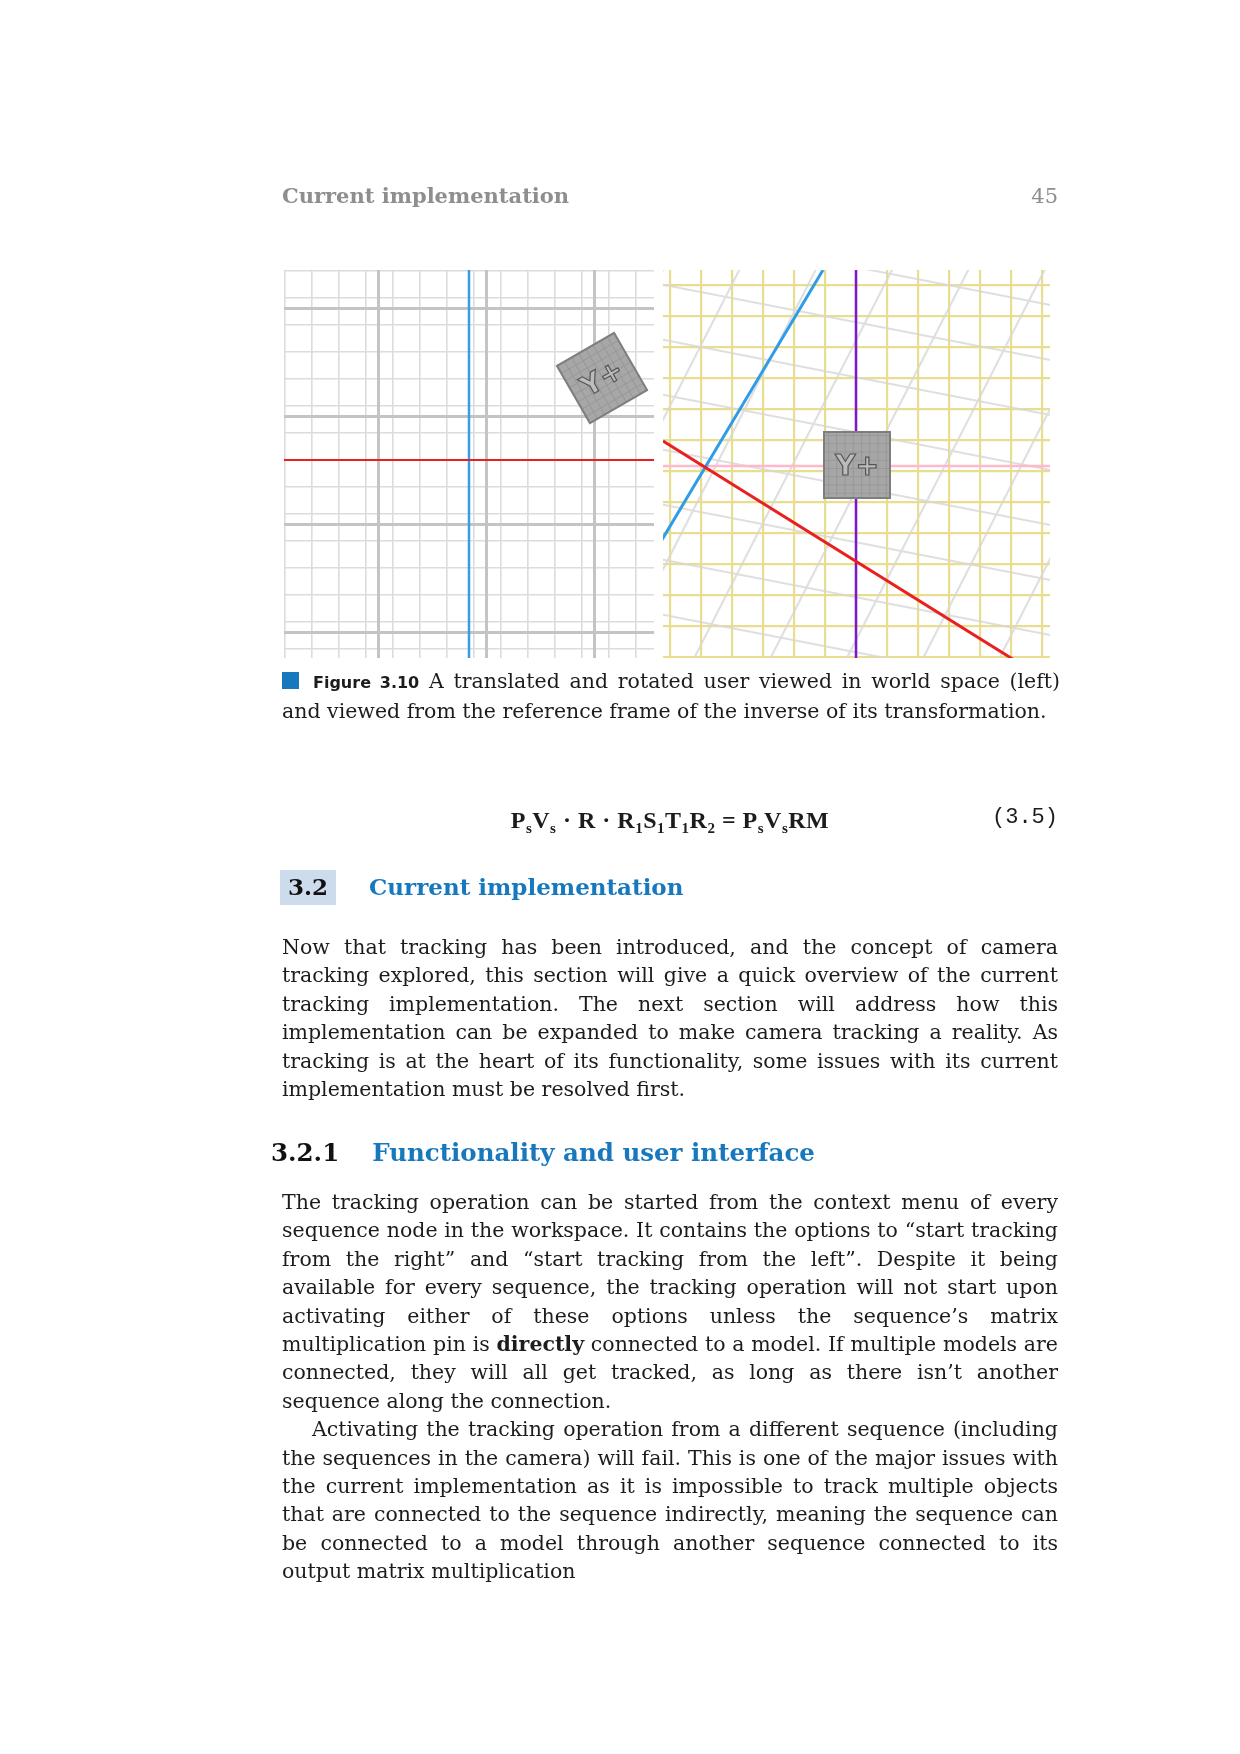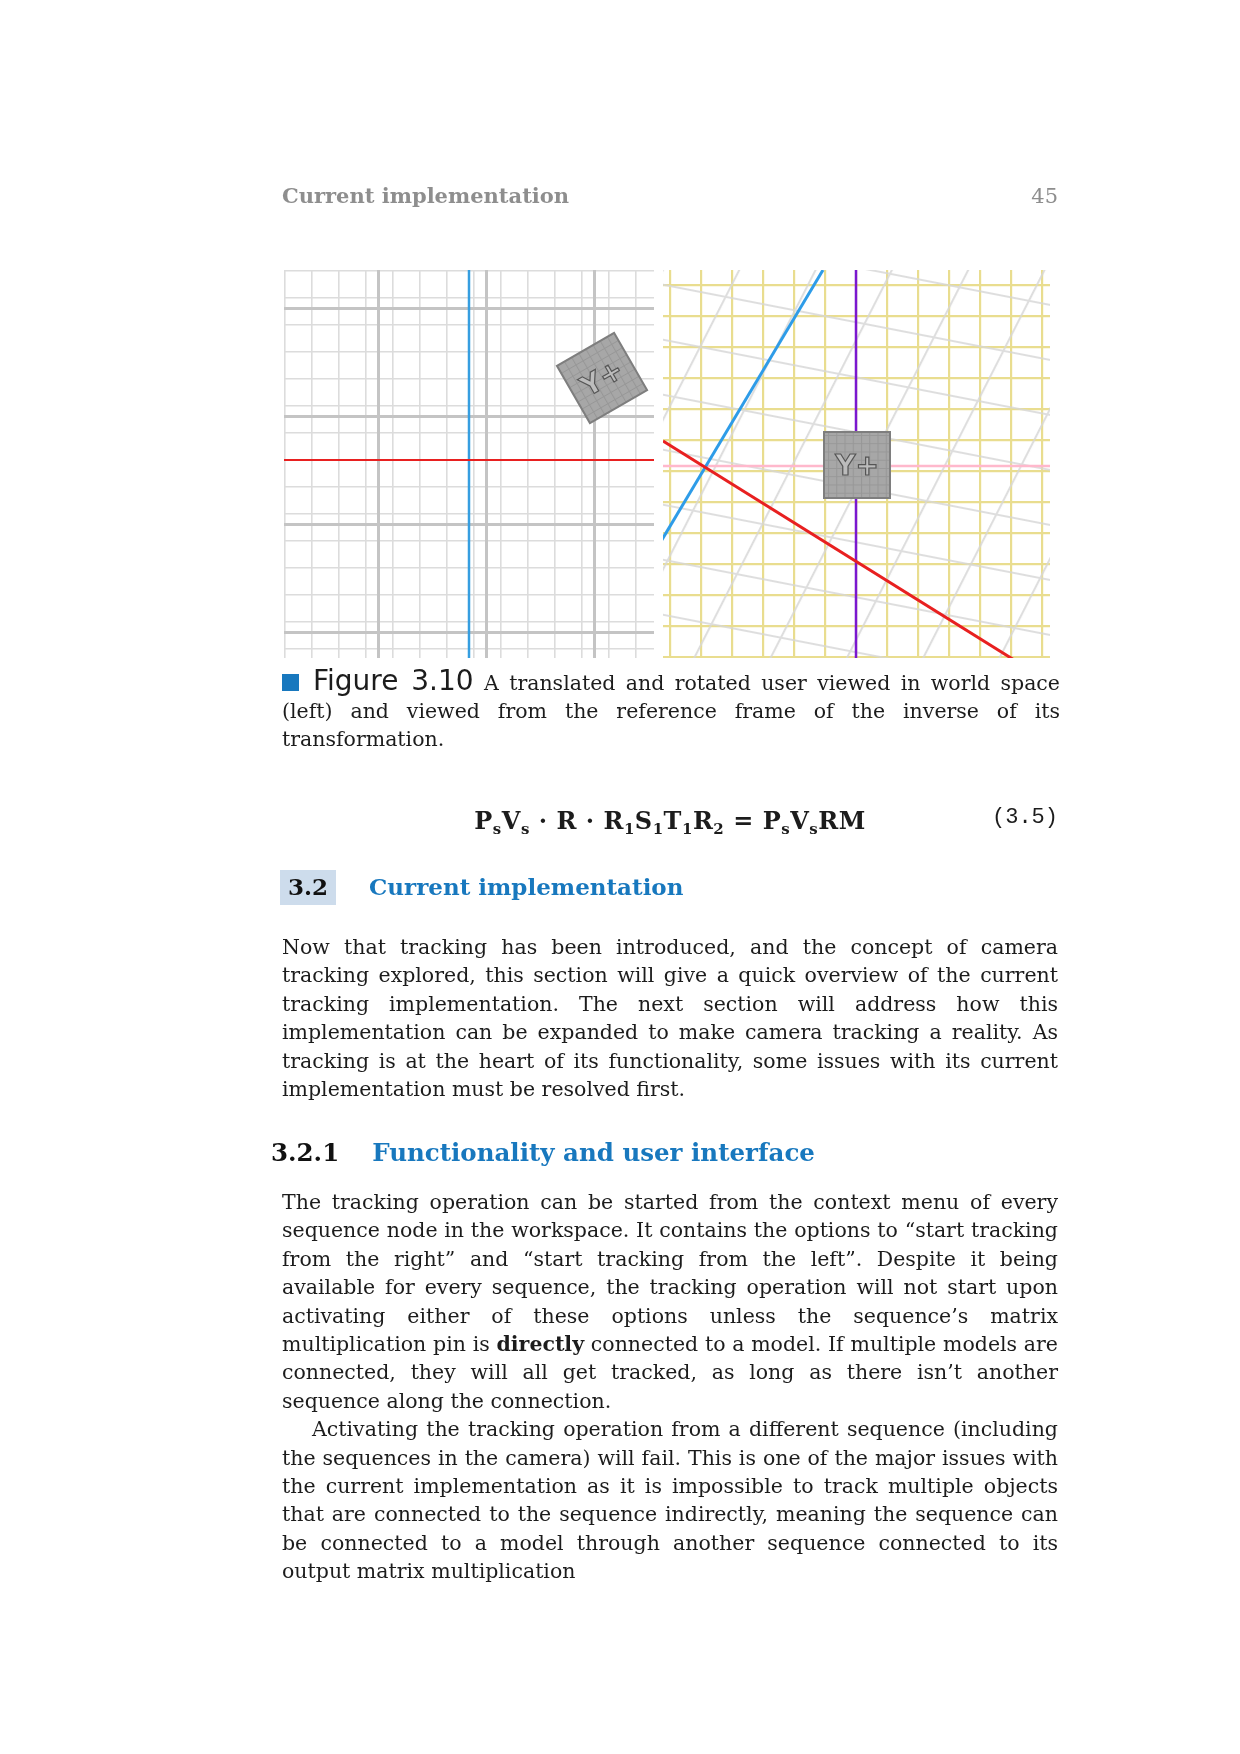--- a/index.html
+++ b/index.html
@@ -23,26 +23,26 @@
   .figure-wrap{position:absolute;left:284px;top:270px;display:flex;gap:9px;}
   .figure-wrap svg{display:block;}
   .caption{
     position:absolute;left:282px;top:667px;width:778px;
     font-size:20.5px;line-height:28px;text-align:justify;
   }
   .cap-square{
     display:inline-block;width:17px;height:17px;background:var(--accent);
     margin-right:14px;transform:translateY(1px);
   }
-  .cap-label{font-family:"DejaVu Sans","Liberation Sans",sans-serif;font-weight:normal;font-size:28px;}
+  .cap-label{font-family:"DejaVu Sans","Liberation Sans",sans-serif;font-weight:bold;font-size:16px;}
   .equation{
     position:absolute;left:282px;top:800px;width:776px;height:40px;
     display:flex;align-items:center;justify-content:center;
   }
-  .eq-math{font-weight:bold;font-size:24px;letter-spacing:0.5px;}
+  .eq-math{font-weight:bold;font-size:24px;letter-spacing:0.5px;font-family:Liberation Serif, serif;}
   .eq-math sub{font-size:15px;vertical-align:-5px;line-height:0;}
   .eq-number{position:absolute;right:0;top:5px;font-size:22px;font-weight:normal;font-family:Liberation Mono, monospace;}
   .sec-heading{
     position:absolute;left:280px;top:870px;width:778px;
     display:flex;align-items:baseline;font-weight:bold;font-size:23px;
   }
   .sec-num{background:var(--highlight);color:#111;padding:3px 8px 5px 8px;}
   .sec-title{color:var(--accent);margin-left:33px;}
   .subsec-heading{
     position:absolute;left:271px;top:1138px;width:778px;

